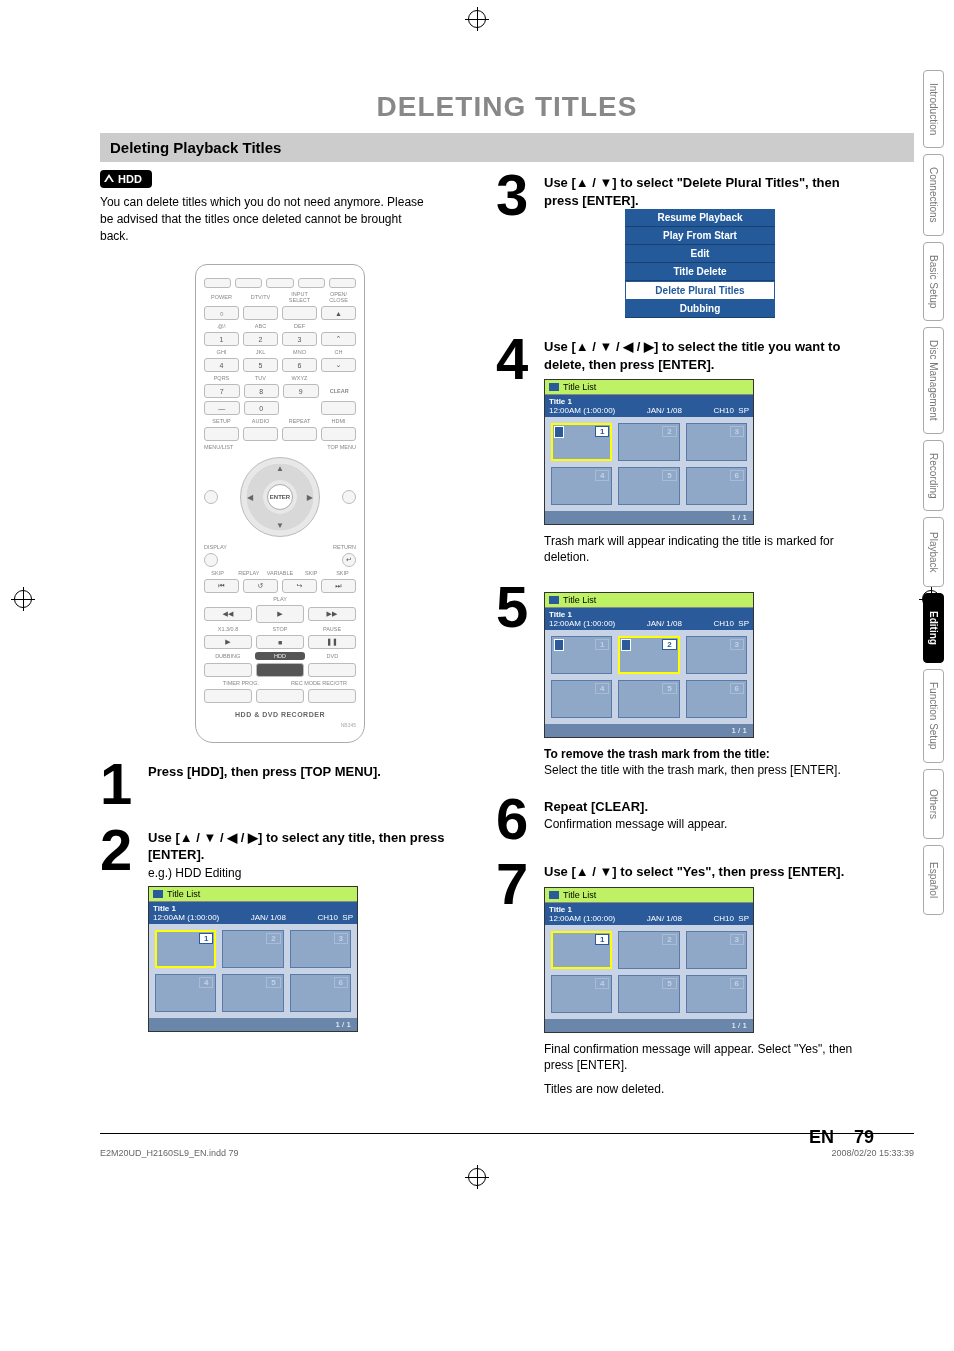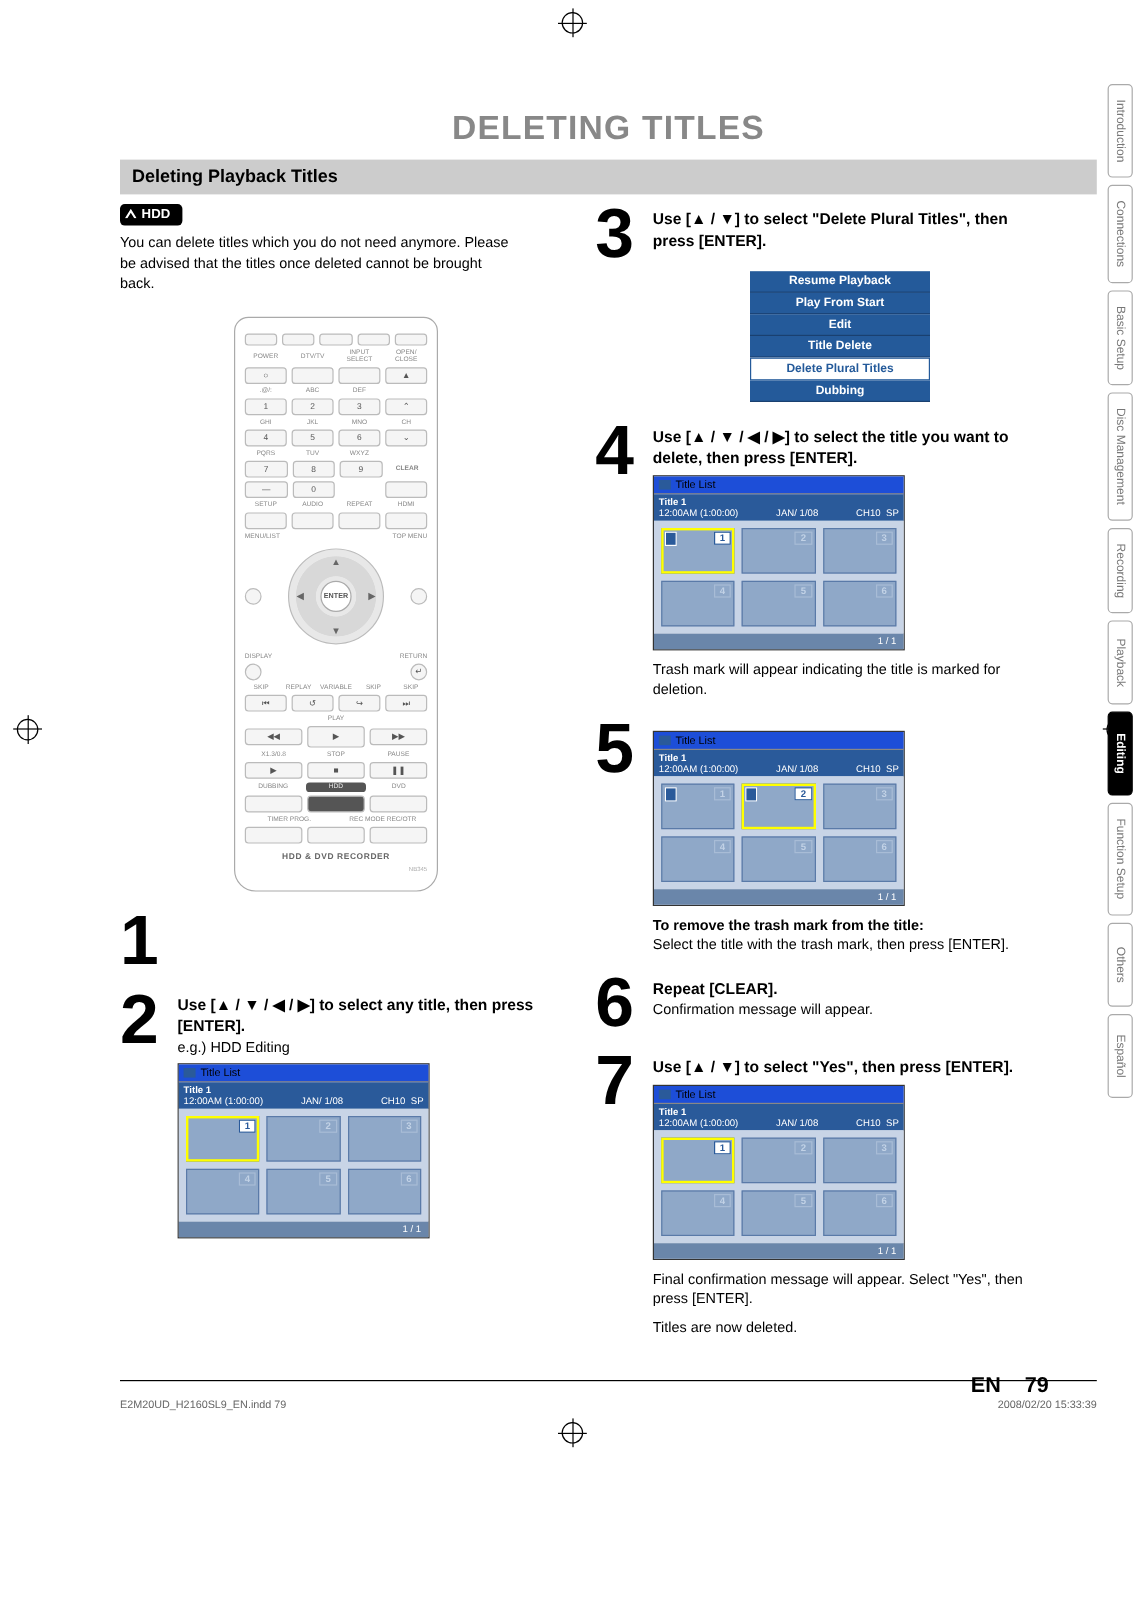--- a/index.html
+++ b/index.html
@@ -104,21 +104,21 @@
     line-height: 0.85;
     color: #000;
     min-width: 40px;
   }
   .step-body { flex: 1; padding-top: 4px; }
   .step-heading { font-weight: bold; font-size: 13px; line-height: 1.35; }
   .step-sub { font-size: 12px; margin-top: 2px; }
 
   
   .menu-box {
-    margin: 17px auto 0;
+    margin: 0 auto 0;
     width: 150px;
     font-size: 10px;
   }
   .menu-box .mi {
     background: #245a9a;
     color: #fff;
     text-align: center;
     padding: 3px 4px;
     border-bottom: 1px solid #1a4070;
     font-weight: bold;
@@ -131,21 +131,21 @@
 
   
   .title-list {
     width: 210px;
     border: 1px solid #333;
     margin-top: 6px;
     font-size: 9px;
     background: #fff;
   }
   .tl-top {
-    background: #1d4ed8;
+    background: #bef264;
     padding: 2px 4px;
     border-bottom: 1px solid #888;
     display: flex;
     align-items: center;
     gap: 4px;
   }
   .tl-top .icon { width: 10px; height: 8px; background: #2a5a9a; display: inline-block; }
   .tl-meta {
     background: #2a5a9a;
     color: #fff;
@@ -469,20 +469,23 @@
             <span class="btn"></span>
             <span class="btn"></span>
           </div>
         <div class="brand">HDD &amp; DVD RECORDER</div>
         <div class="model">NB345</div>
       </div>
 
       
       <div class="step">
         <div class="step-num">1</div>
+        <div class="step-body">
+          <div class="step-heading">Press [HDD], then press [TOP MENU].</div>
+        </div>
       </div>
 
       
       <div class="step">
         <div class="step-num">2</div>
         <div class="step-body">
           <div class="step-heading">Use [▲ / ▼ / ◀ / ▶] to select any title, then press [ENTER].</div>
           <div class="step-sub">e.g.) HDD Editing</div>
 
           <div class="title-list">

